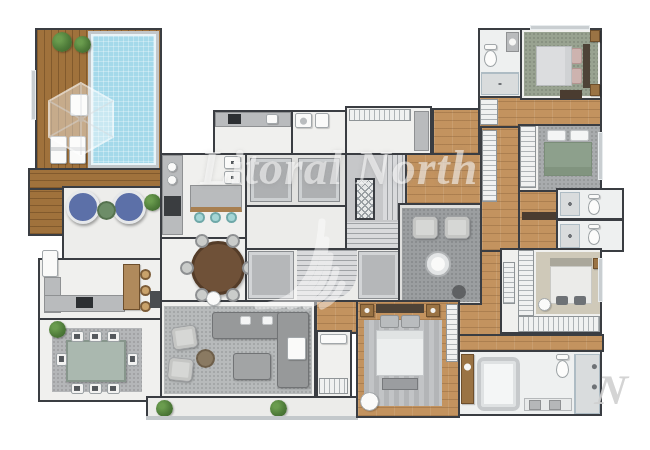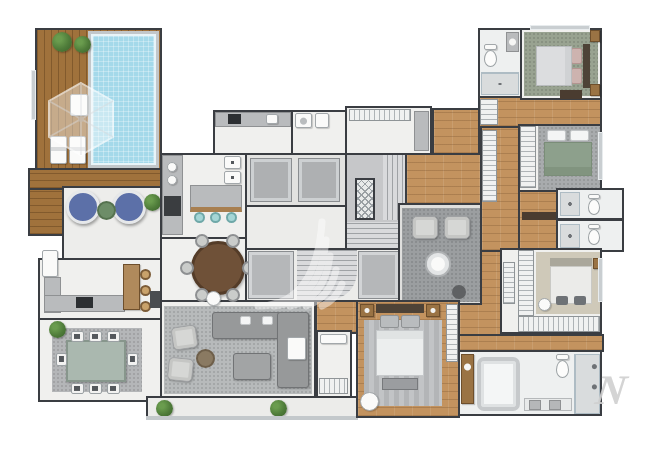--- a/index.html
+++ b/index.html
@@ -248,20 +248,21 @@
     <div class="abs" style="left:6px;top:38px;width:12px;height:9px;background:#6e7276;border-radius:2px;"></div>
     <div class="abs" style="left:24px;top:38px;width:12px;height:9px;background:#6e7276;border-radius:2px;"></div>
   </div>
   <div class="furn circle white-box" style="left:538px;top:298px;width:13px;height:13px;"></div>
   <div class="furn wood-box" style="left:593px;top:258px;width:8px;height:11px;"></div>
   <div class="furn window" style="left:598px;top:258px;width:5px;height:44px;"></div>
 
   <div class="furn window" style="left:530px;top:25px;width:60px;height:5px;"></div>
   <div class="furn window" style="left:31px;top:70px;width:5px;height:50px;"></div>
 
+  <div class="wm-text" style="color: rgba(255, 255, 255, 0.55);">Litoral North</div>
   <svg class="abs" style="left:250px;top:210px;width:150px;height:105px;opacity:.45;" viewBox="0 0 150 105">
     <g fill="none" stroke="#ffffff" stroke-width="7" stroke-linecap="round">
       <path d="M8,96 Q66,96 72,12"></path>
       <path d="M24,96 Q70,92 76,30"></path>
       <path d="M40,96 Q74,90 80,46"></path>
       <path d="M56,96 Q80,88 86,60"></path>
       <path d="M72,96 Q86,90 92,74"></path>
     </g>
   </svg>
   <div class="wm-n">N</div>

